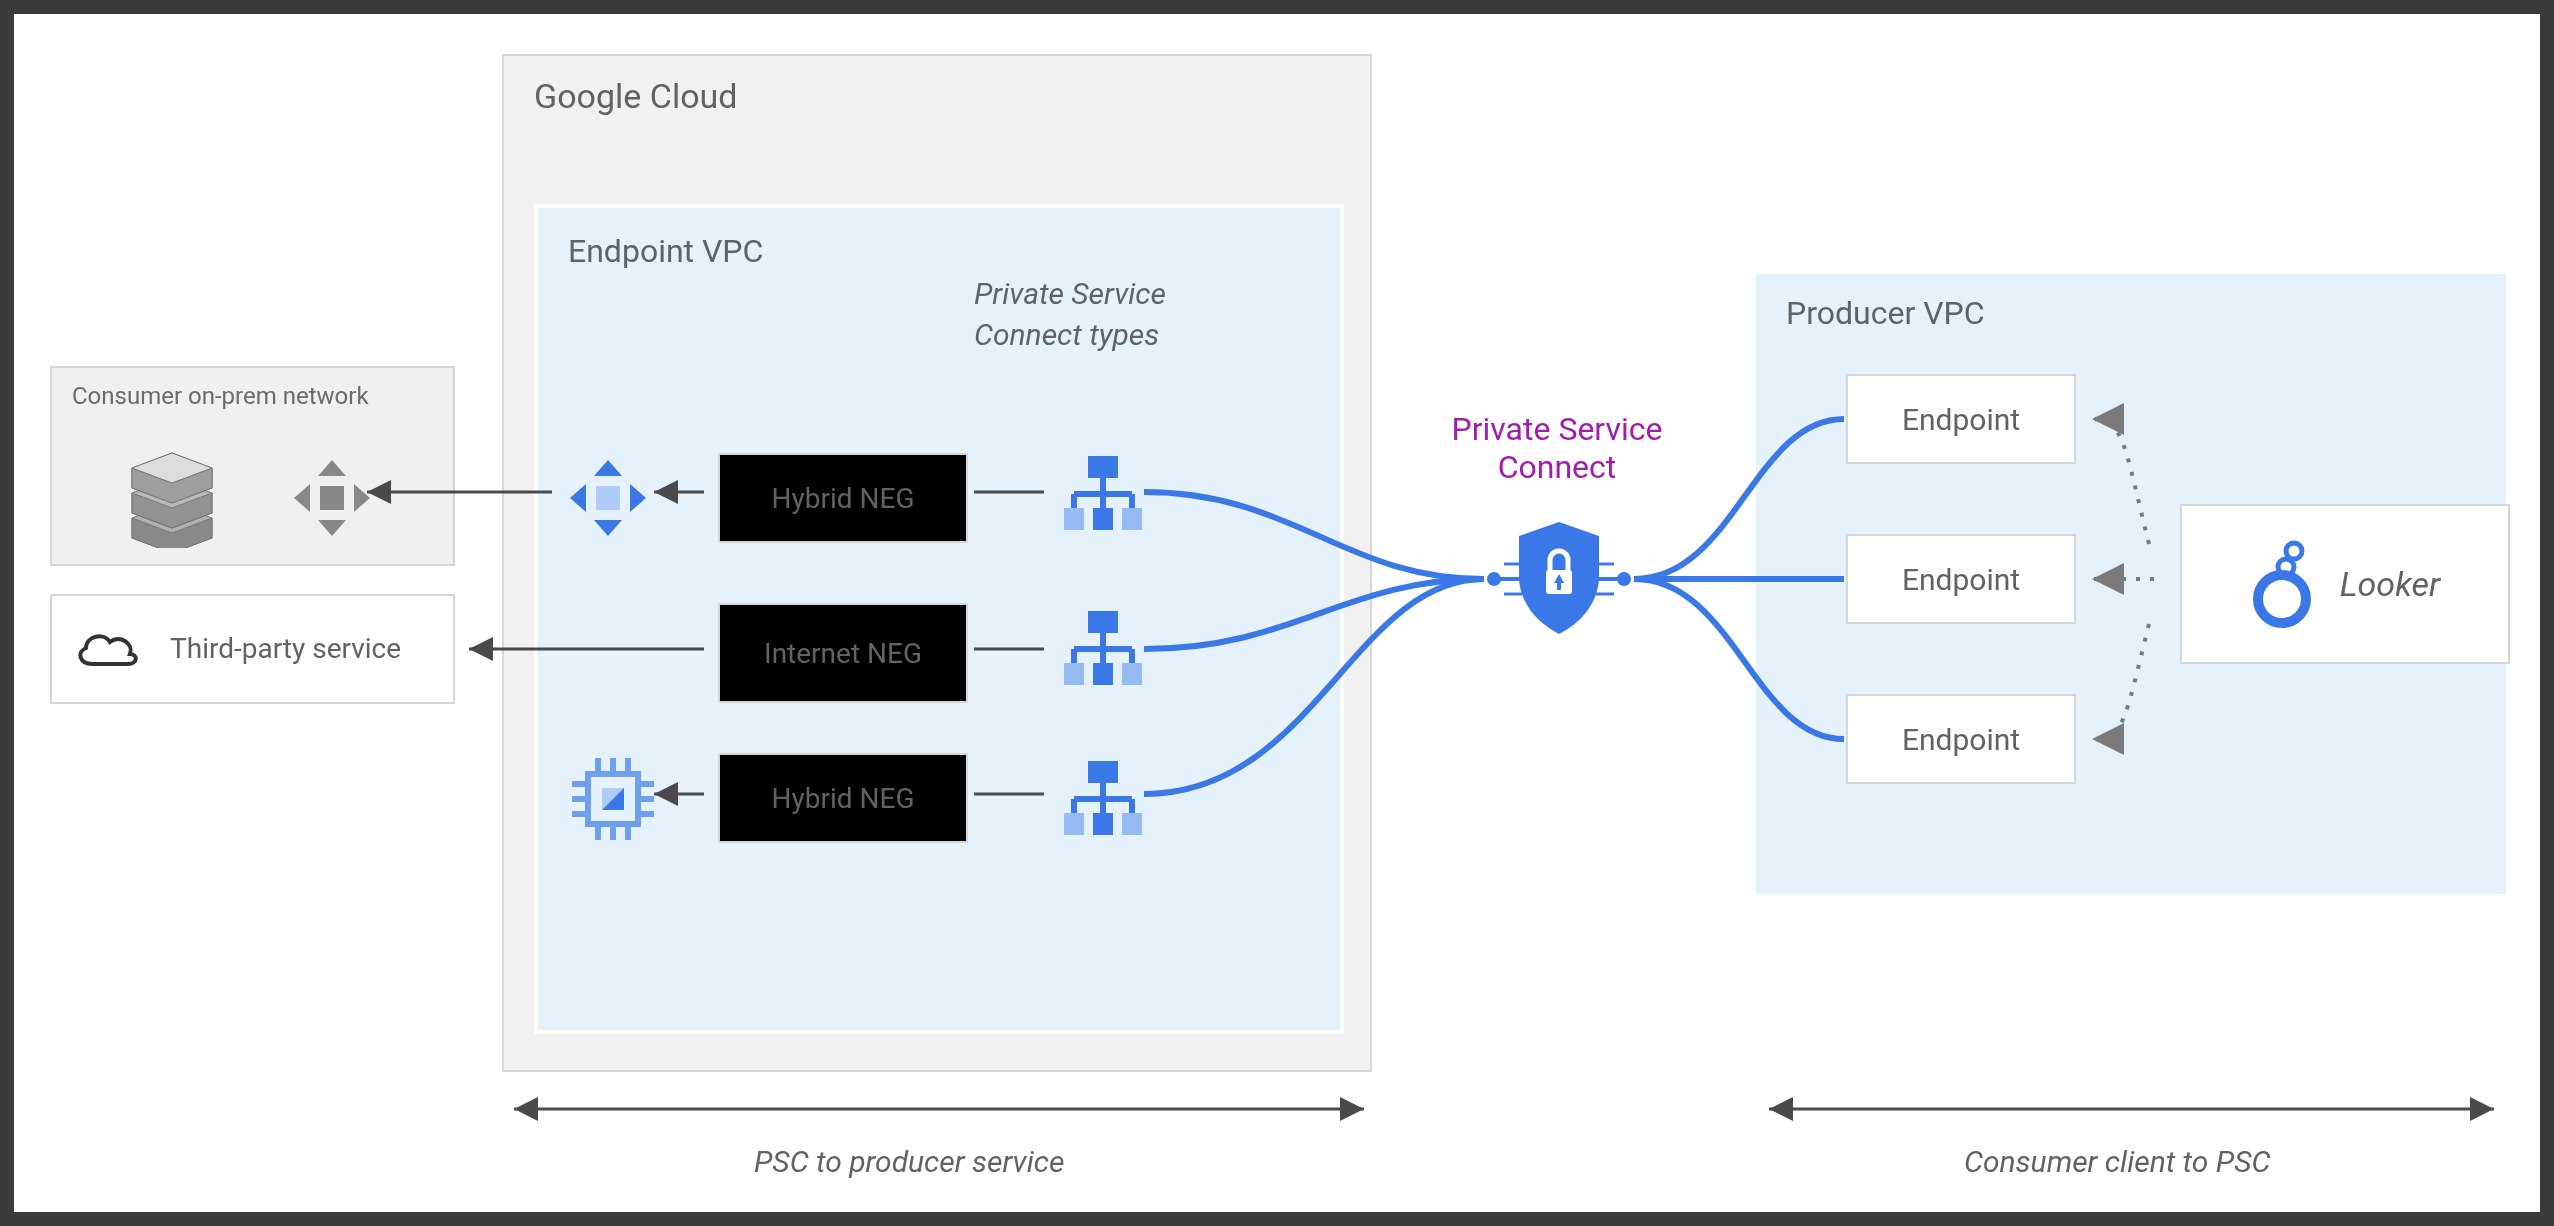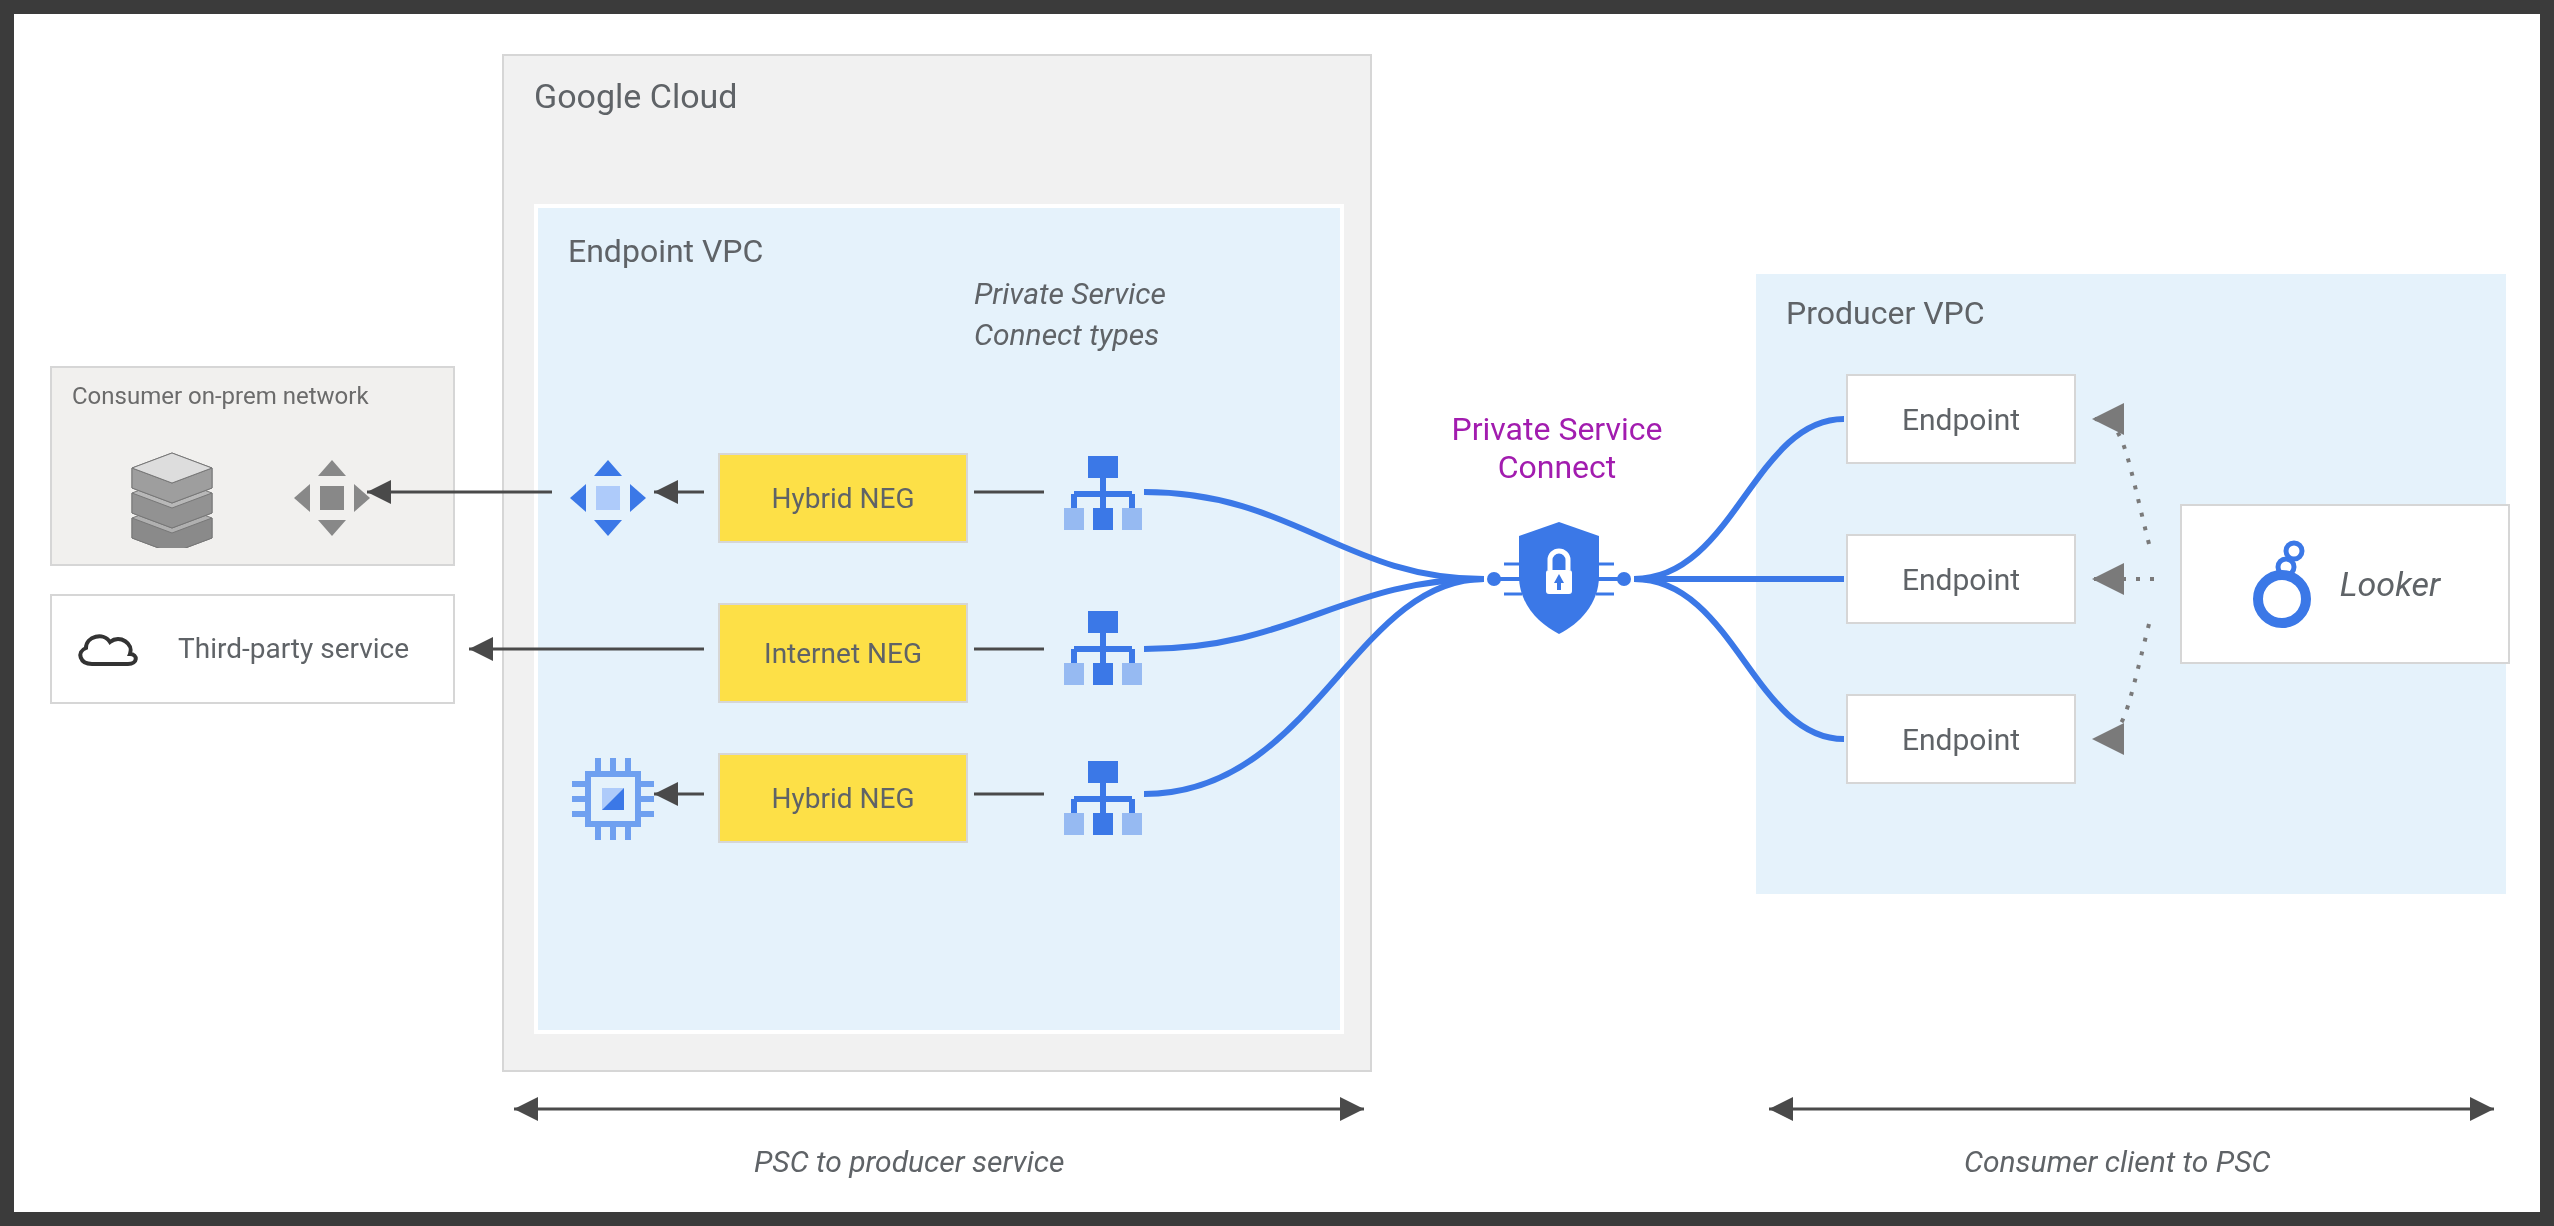--- a/index.html
+++ b/index.html
@@ -65,21 +65,21 @@
     width: 750px; height: 620px;
     background: #e5f2fb;
     padding-left: 28px;
   }
   .pvpc-title { left: 30px; top: 20px; font-size: 32px; }
 
   
   .neg-box {
     position: absolute;
     width: 250px; height: 90px;
-    background: #fde047;
+    background: #000000;
     border: 2px solid #d6d6d6;
     display: flex; align-items: center; justify-content: center;
     font-size: 28px; color: #5f6367;
   }
 
   
   .endpoint-box {
     position: absolute;
     width: 230px; height: 90px;
     background: #fff;
@@ -99,21 +99,21 @@
     font-size: 34px; font-style: italic; color: #5f6367; margin-left: 20px;
   }
 
   .third-party-box {
     position: absolute;
     left: 36px; top: 580px;
     width: 405px; height: 110px;
     background: #fff;
     border: 2px solid #d6d6d6;
     display: flex; align-items: center;
-    gap: 36px;
+    gap: 28px;
     padding-left: 20px;
   }
 
   .psc-label {
     position: absolute;
     left: 1403px; top: 396px;
     width: 280px;
     text-align: center;
     font-size: 32px;
     color: #a21caf;

